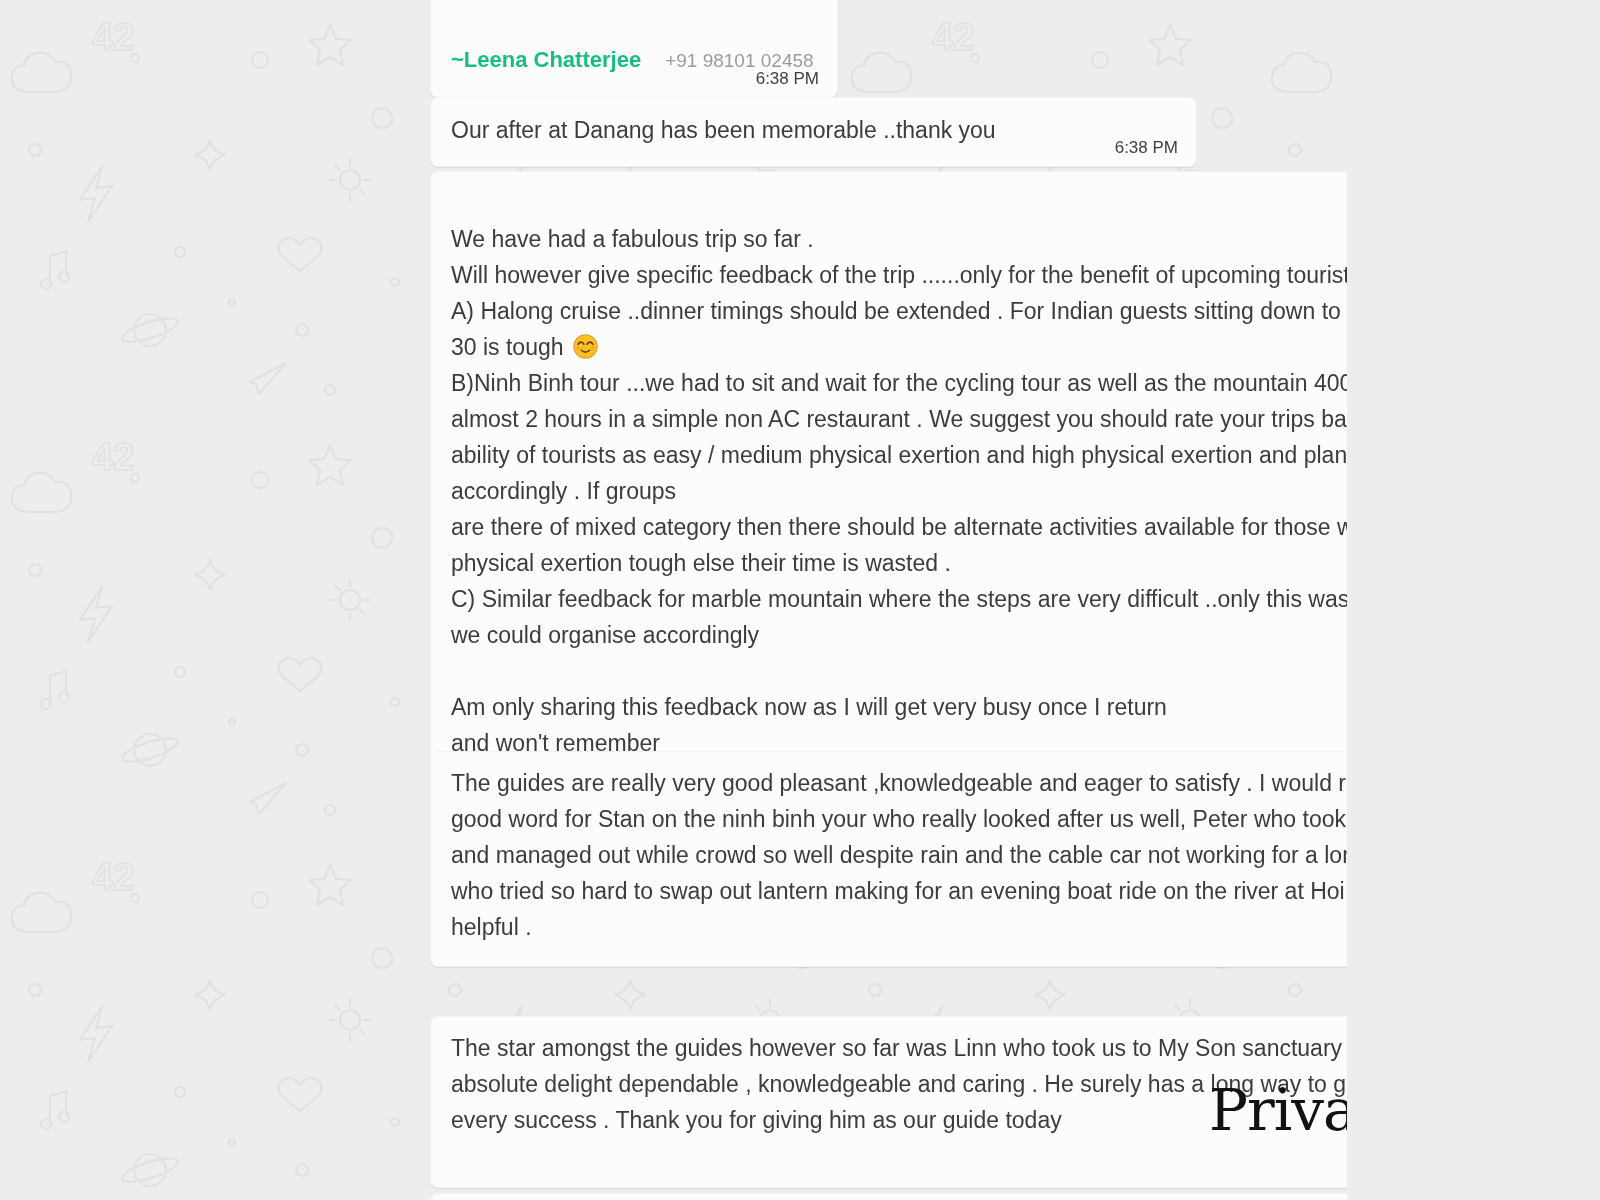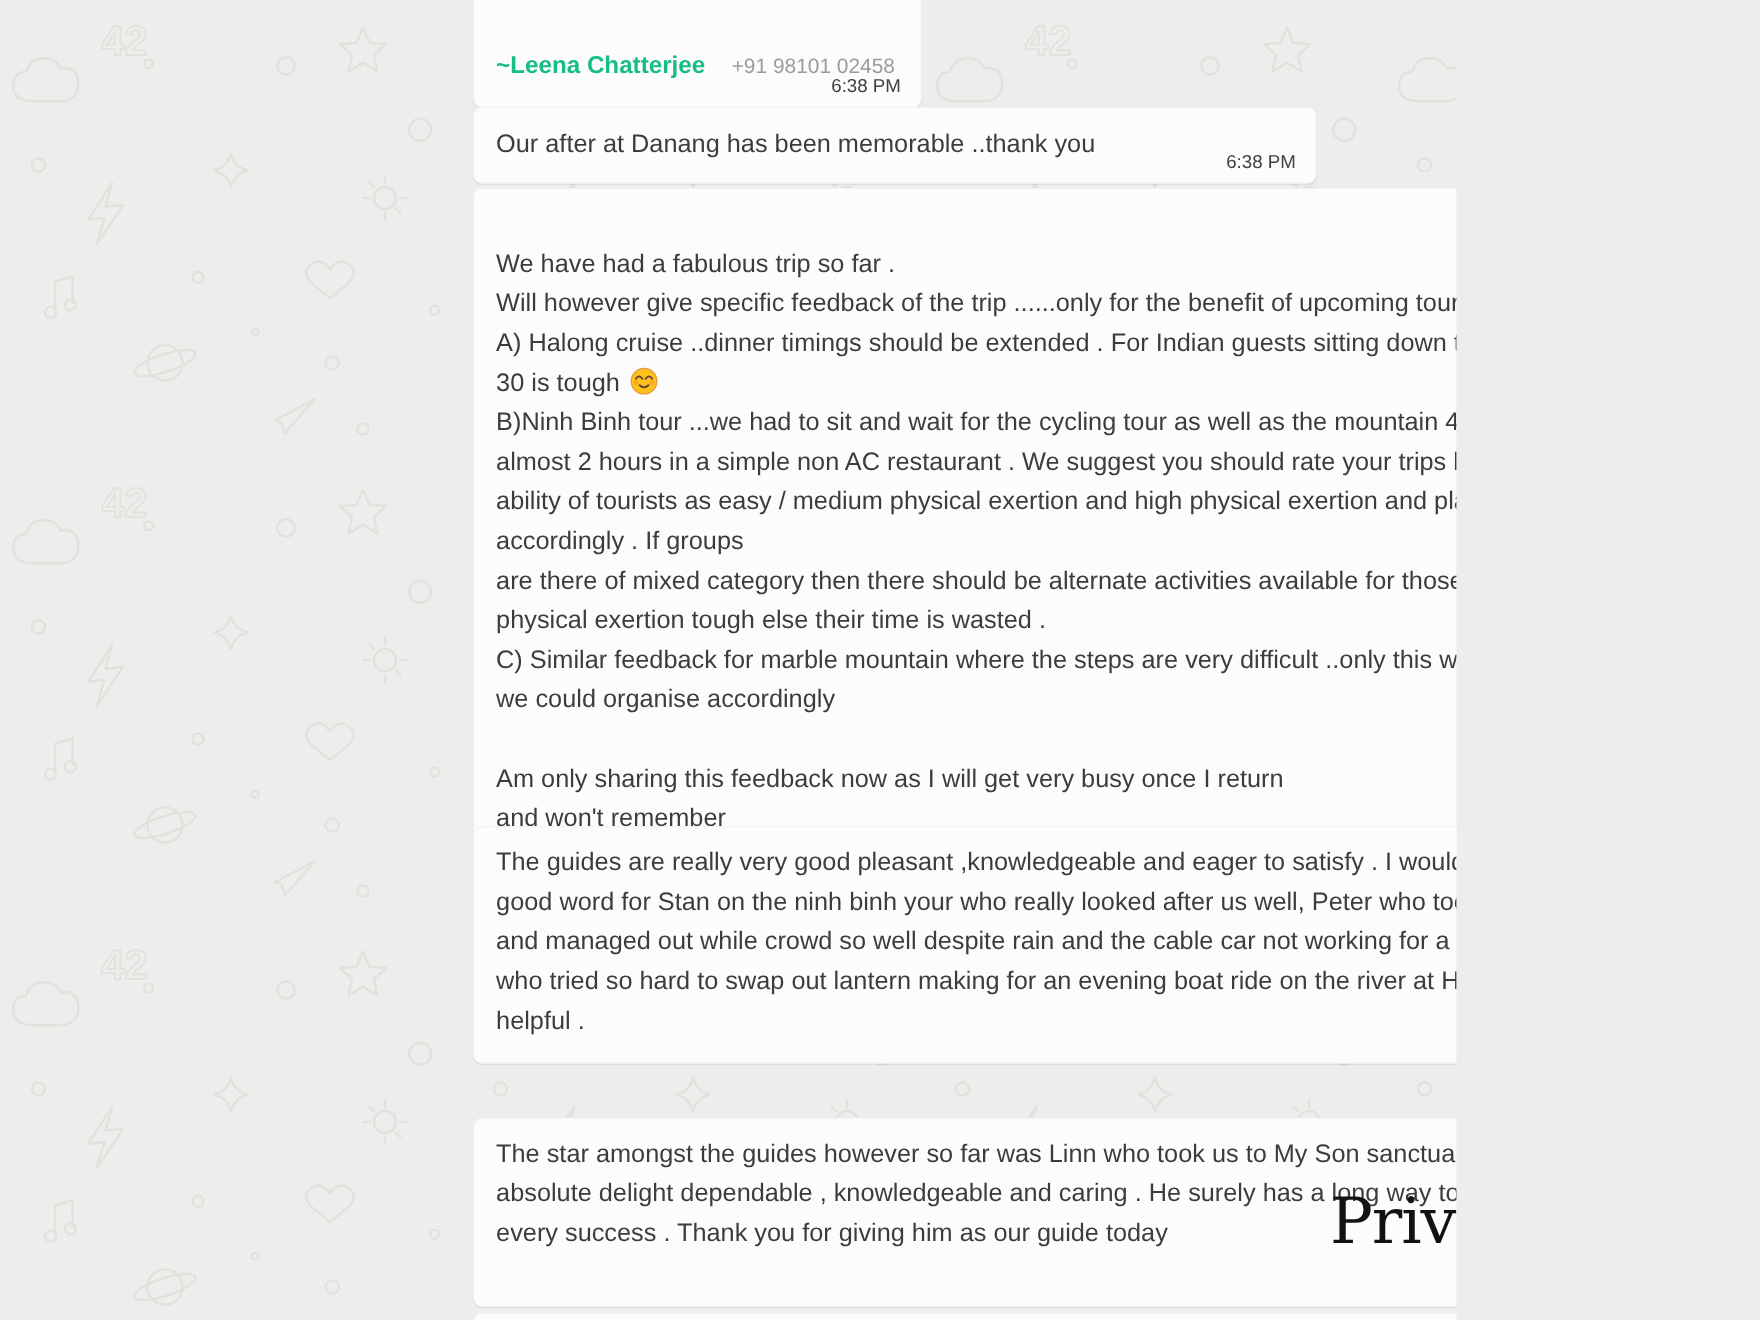--- a/index.html
+++ b/index.html
@@ -1,18 +1,18 @@
 <!DOCTYPE html>
 <html><head>
 <meta charset="utf-8">
 <style>
   html,body{margin:0;padding:0;}
   body{width:1600px;height:1200px;overflow:hidden;background:#eeedeb;
        font-family:"Liberation Sans","DejaVu Sans",sans-serif;}
-  .screen{position:relative;width:1324px;height:1200px;overflow:hidden;}
+  .screen{position:relative;width:1324px;height:1200px;overflow:hidden;padding-left:23px;}
   .wallpaper{position:absolute;left:0;top:0;z-index:0;}
   .bubble{position:absolute;left:430px;z-index:1;background:#fcfcfc;
           border:1px solid #f3f2f0;border-radius:8px;
           box-shadow:0 1px 1px rgba(0,0,0,0.08);
           box-sizing:border-box;padding:13px 20px 18px 20px;
           font-size:23px;line-height:36px;color:#3c3c3c;}
   .msg-text{white-space:pre-line;}
   .time{position:absolute;right:18px;bottom:8px;font-size:17px;line-height:20px;
         color:#404040;white-space:nowrap;}
   .meta{display:flex;align-items:baseline;gap:24px;white-space:nowrap;}

